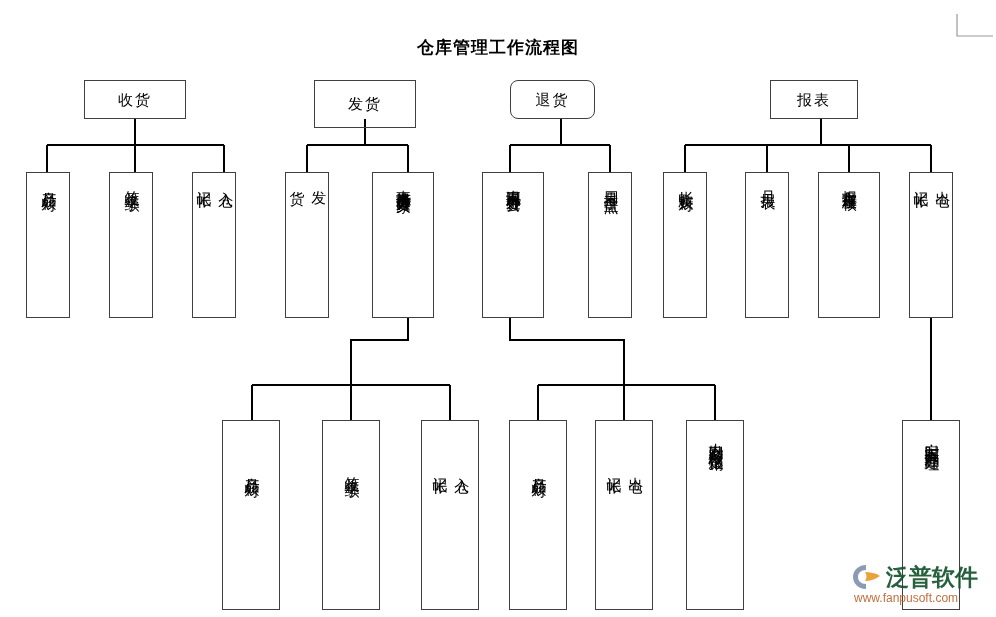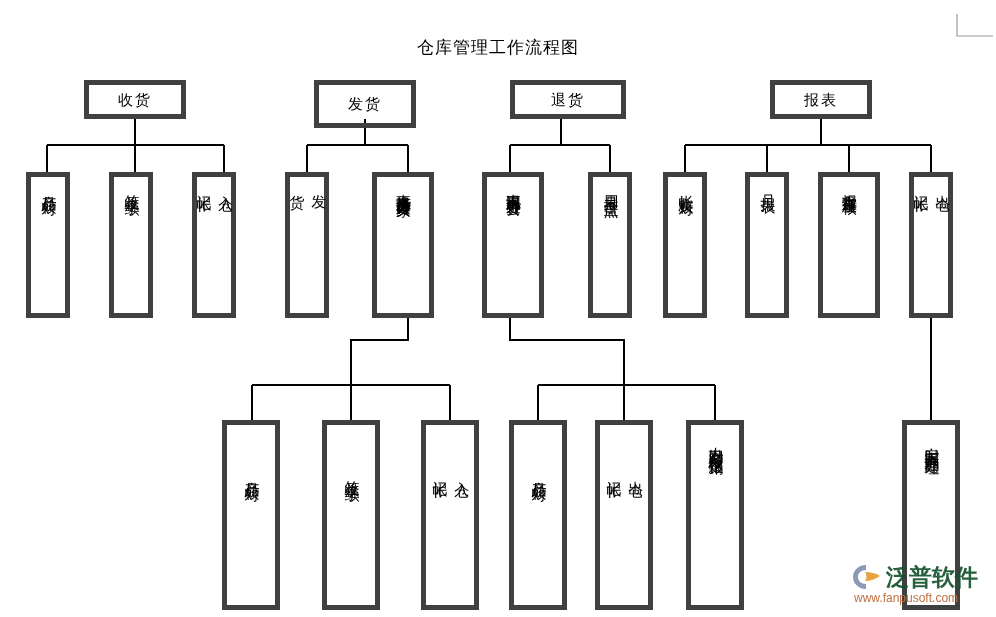--- a/index.html
+++ b/index.html
@@ -24,29 +24,29 @@
     width: 996px;
     height: 617px;
   }
   .title {
     position: absolute;
     left: 0;
     top: 36px;
     width: 996px;
     text-align: center;
     font-size: 17px;
-    font-weight: normal;
+    font-weight: bold;
     color: #000000;
     letter-spacing: 1px;
     font-family: "DejaVu Sans", "Liberation Sans", sans-serif;
   }
   .node {
     position: absolute;
     box-sizing: border-box;
-    border: 5px solid #404040;
+    border: 1px solid #404040;
     background: transparent;
     color: #000000;
     display: flex;
     align-items: center;
     justify-content: center;
   }
   
   .node.horiz .nlabel {
     font-size: 15px;
     letter-spacing: 2px;
@@ -176,24 +176,24 @@
   </svg>
 
   <div class="title">仓库管理工作流程图</div>
 
   <div class="node horiz" style="left:84px; top:80px; width:102px; height:39px;">
     <span class="nlabel">收货</span>
   </div>
   <div class="node horiz" style="left:314px; top:80px; width:102px; height:48px;">
     <span class="nlabel">发货</span>
   </div>
-  <div class="node horiz" style="left:510px; top:80px; width:116px; height:39px;">
+  <div class="node horiz" style="left:510px; top:80px; width:85px; height:39px;border-radius:8px;">
     <span class="nlabel">退货</span>
   </div>
-  <div class="node horiz" style="left:770px; top:80px; width:102px; height:39px;">
+  <div class="node horiz" style="left:770px; top:80px; width:88px; height:39px;">
     <span class="nlabel">报表</span>
   </div>
 
   <div class="node vert" style="left:26px; top:172px; width:44px; height:146px;">
     <span class="nlabel">产品核对</span>
   </div>
   <div class="node vert" style="left:109px; top:172px; width:44px; height:146px;">
     <span class="nlabel">签收手续</span>
   </div>
   <div class="node vert" style="left:192px; top:172px; width:44px; height:146px;">

